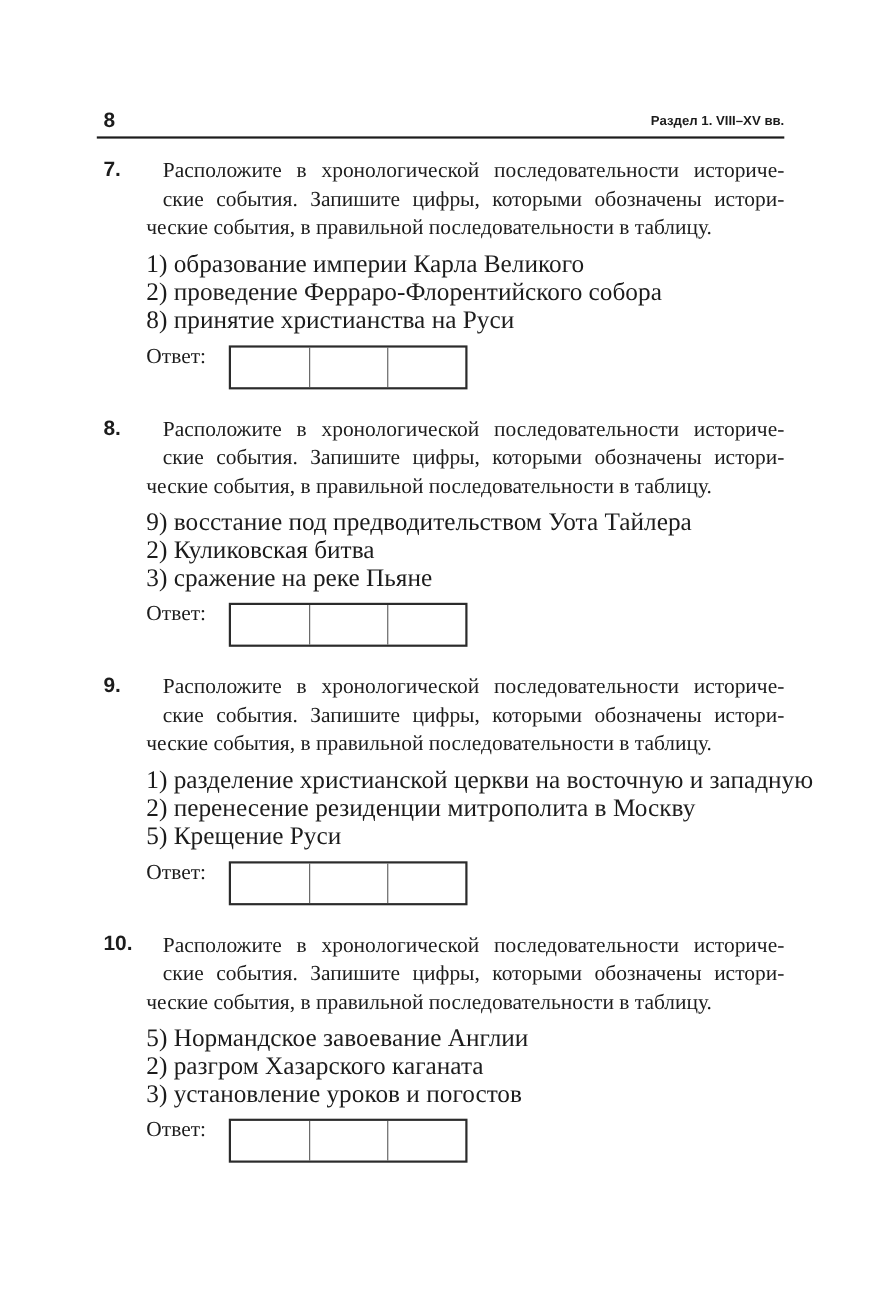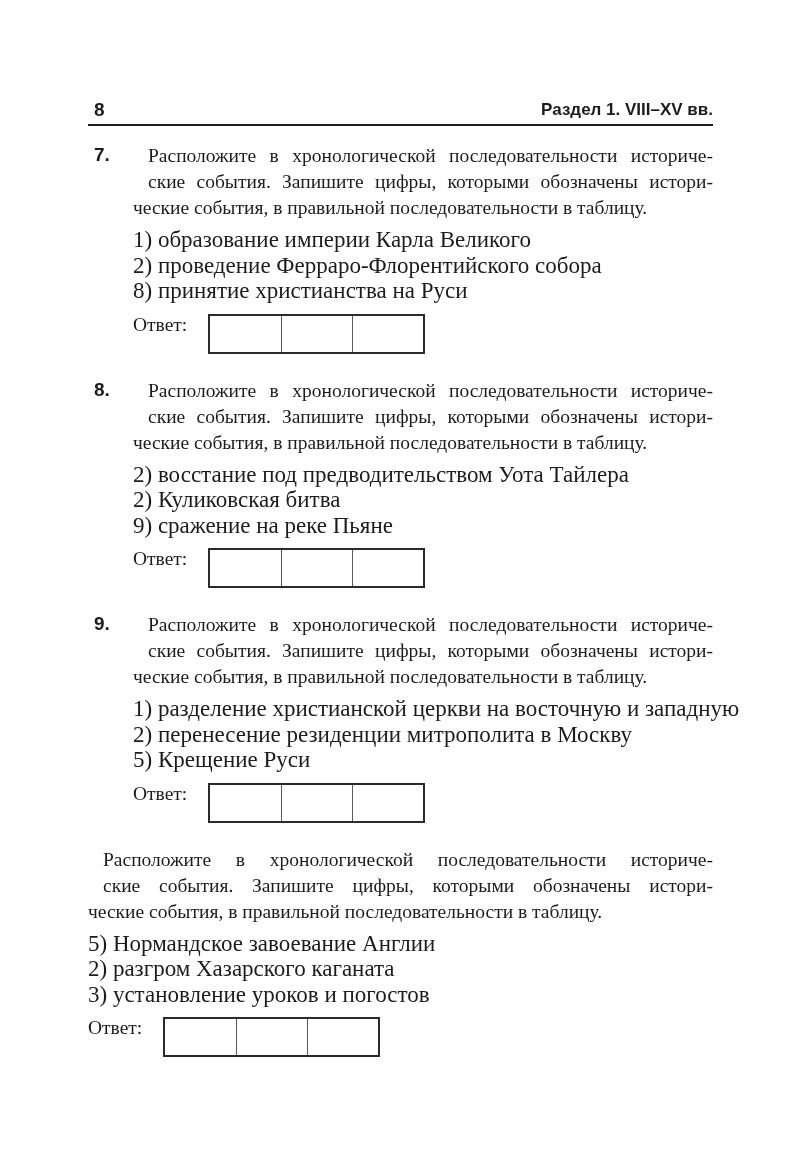--- a/index.html
+++ b/index.html
@@ -23,21 +23,21 @@
     padding-bottom: 4px;
     font-family: "Liberation Sans", sans-serif;
     font-weight: bold;
   }
   .page-number {
     font-size: 19px;
     padding-left: 6px;
     line-height: 20px;
   }
   .section-title {
-    font-size: 17px;
+    font-size: 12px;
     line-height: 20px;
     text-align: right;
   }
   
   .question { display: flex; margin-top: 17px; }
   .question + .question { margin-top: 24px; }
   .qnum {
     width: 45px;
     flex-shrink: 0;
     padding-left: 6px;
@@ -117,23 +117,23 @@
 
   <section class="question">
     <div class="qnum">8.</div>
     <div class="qbody">
       <div class="prompt">
         <div class="pline just">Расположите в хронологической последовательности историче-</div>
         <div class="pline just">ские события. Запишите цифры, которыми обозначены истори-</div>
         <div class="pline">ческие события, в правильной последовательности в таблицу.</div>
       </div>
       <div class="options">
-        <div class="option">2) восстание под предводительством Уота Тайлера</div>
+        <div class="option">9) восстание под предводительством Уота Тайлера</div>
         <div class="option">2) Куликовская битва</div>
-        <div class="option">9) сражение на реке Пьяне</div>
+        <div class="option">3) сражение на реке Пьяне</div>
       </div>
       <div class="answer-row">
         <span class="answer-label">Ответ:</span>
         <div class="answer-table">
           <div class="answer-cell"></div>
           <div class="answer-cell"></div>
           <div class="answer-cell"></div>
         </div>
       </div>
     </div>
@@ -157,20 +157,21 @@
         <div class="answer-table">
           <div class="answer-cell"></div>
           <div class="answer-cell"></div>
           <div class="answer-cell"></div>
         </div>
       </div>
     </div>
   </section>
 
   <section class="question">
+    <div class="qnum">10.</div>
     <div class="qbody">
       <div class="prompt">
         <div class="pline just">Расположите в хронологической последовательности историче-</div>
         <div class="pline just">ские события. Запишите цифры, которыми обозначены истори-</div>
         <div class="pline">ческие события, в правильной последовательности в таблицу.</div>
       </div>
       <div class="options">
         <div class="option">5) Нормандское завоевание Англии</div>
         <div class="option">2) разгром Хазарского каганата</div>
         <div class="option">3) установление уроков и погостов</div>

